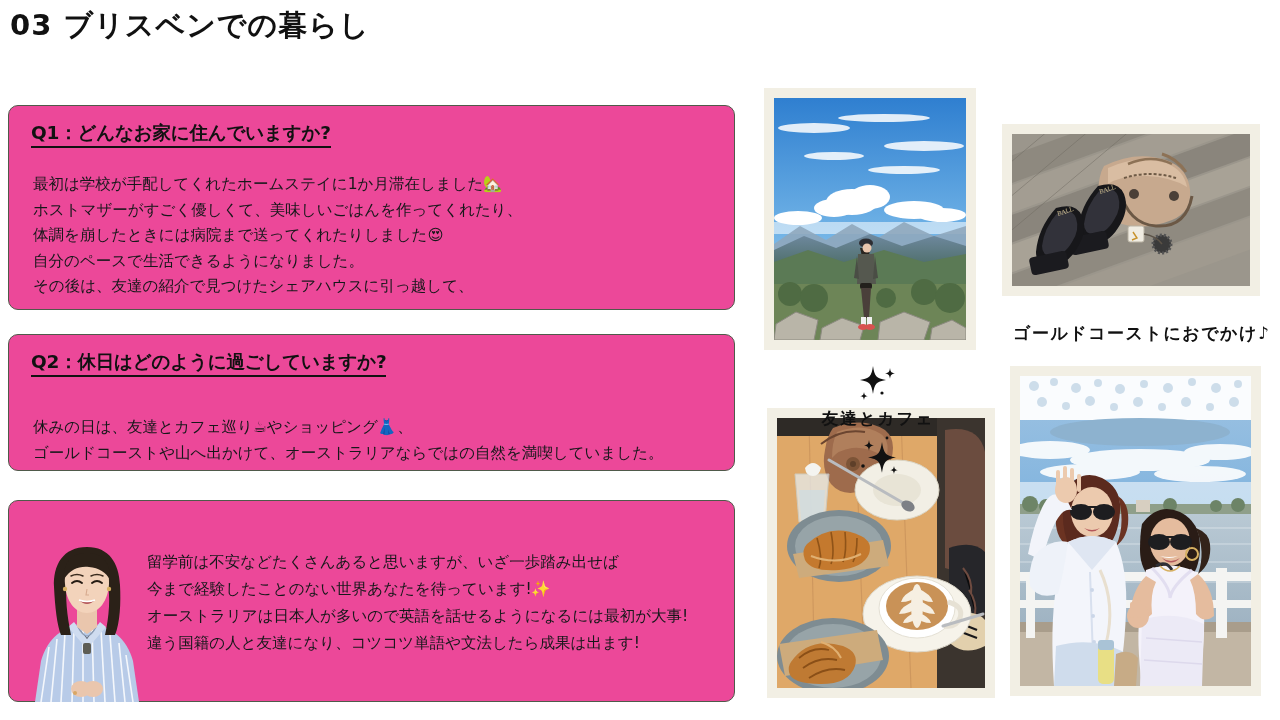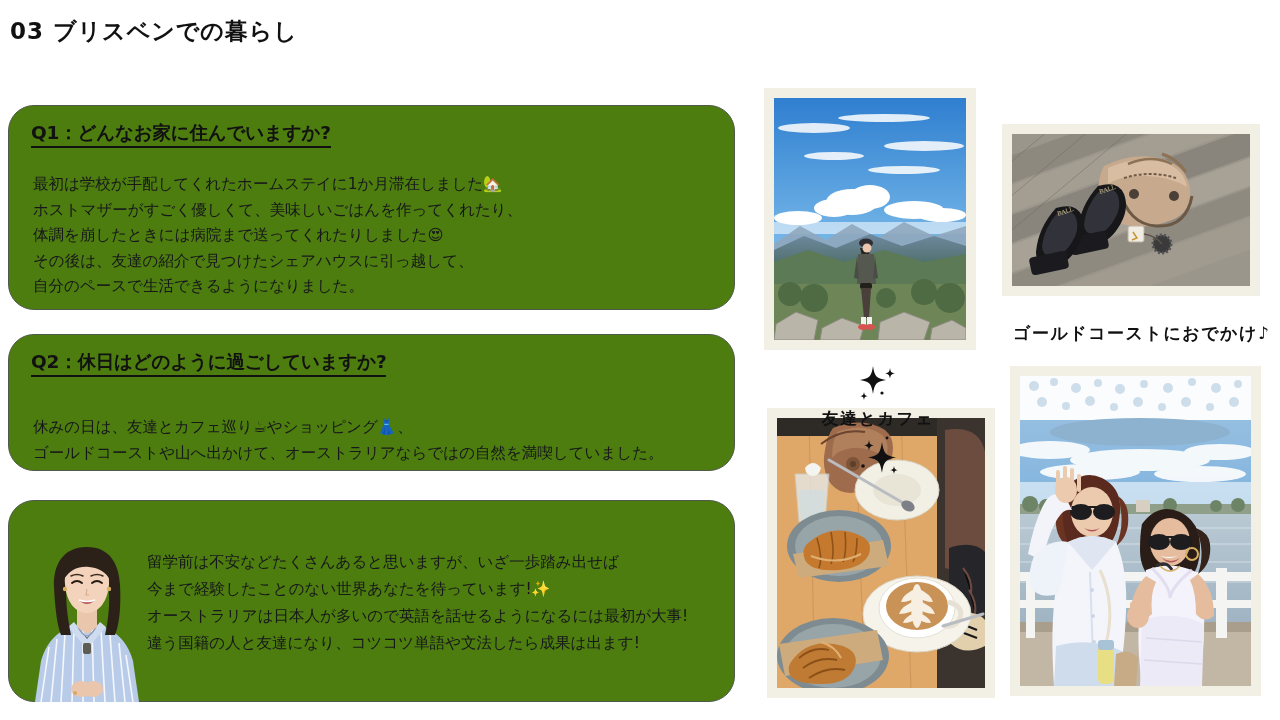--- a/index.html
+++ b/index.html
@@ -6,32 +6,32 @@
   html, body {
     width: 1280px; height: 720px;
     background: #ffffff;
     font-family: "Liberation Sans", sans-serif;
     overflow: hidden;
   }
   .page { position: relative; width: 1280px; height: 720px; background:#fff; }
 
   
   .page-title {
-    position: absolute; left: 10px; top: 16px;
-    font-size: 23px; font-weight: 800; color: #111111;
+    position: absolute; left: 10px; top: 6px;
+    font-size: 29px; font-weight: 800; color: #111111;
     letter-spacing: 1px; white-space: nowrap;
     font-family: "DejaVu Sans", sans-serif;
   }
 
   
   .qbox {
     position: absolute;
     border: 1.6px solid #4f5a4a;
-    border-radius: 26px;
-    background: #4d7c0f;
+    border-radius: 10px;
+    background: #ec4899;
   }
   #qbox-1 { left: 8px; top: 105px; width: 727px; height: 205px; }
   #qbox-2 { left: 8px; top: 334px; width: 727px; height: 137px; }
   #qbox-3 { left: 8px; top: 500px; width: 727px; height: 202px; }
 
   .q-head {
     position: absolute; left: 22px; top: 14px;
     font-size: 18.5px; font-weight: 800; color: #111;
     font-family: "DejaVu Sans", sans-serif;
     border-bottom: 2.4px solid #111;
@@ -91,22 +91,22 @@
 <div class="page">
 
   <div class="page-title">03  ブリスベンでの暮らし</div>
 
   <div class="qbox" id="qbox-1">
     <div class="q-head">Q1：どんなお家に住んでいますか?</div>
     <div class="q-body" id="q1-body">
       <span class="q-line">最初は学校が手配してくれたホームステイに1か月滞在しました🏡</span>
       <span class="q-line">ホストマザーがすごく優しくて、美味しいごはんを作ってくれたり、</span>
       <span class="q-line">体調を崩したときには病院まで送ってくれたりしました😍</span>
+      <span class="q-line">自分のペースで生活できるようになりました。</span>
       <span class="q-line">その後は、友達の紹介で見つけたシェアハウスに引っ越して、</span>
-      <span class="q-line">自分のペースで生活できるようになりました。</span>
     </div>
   </div>
 
   <div class="qbox" id="qbox-2">
     <div class="q-head">Q2：休日はどのように過ごしていますか?</div>
     <div class="q-body" id="q2-body">
       <span class="q-line">休みの日は、友達とカフェ巡り☕やショッピング👗、</span>
       <span class="q-line">ゴールドコーストや山へ出かけて、オーストラリアならではの自然を満喫していました。</span>
     </div>
   </div>

